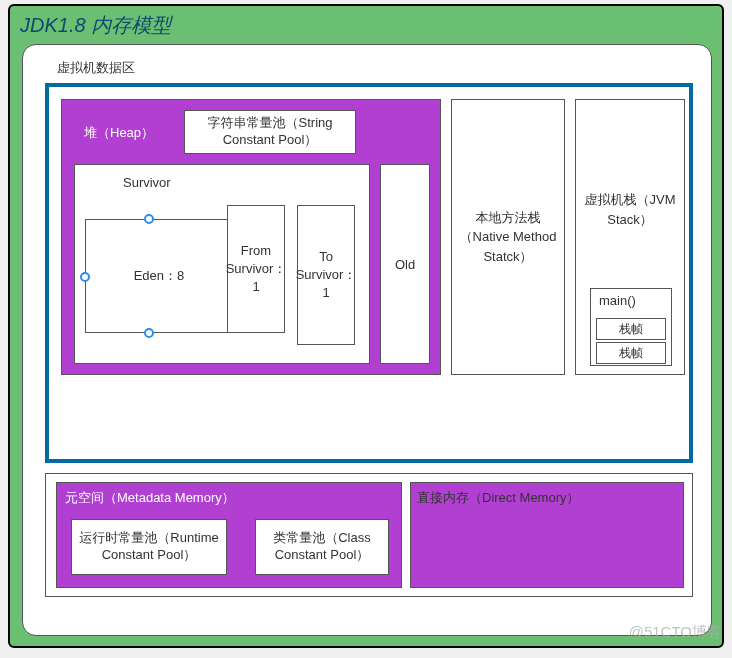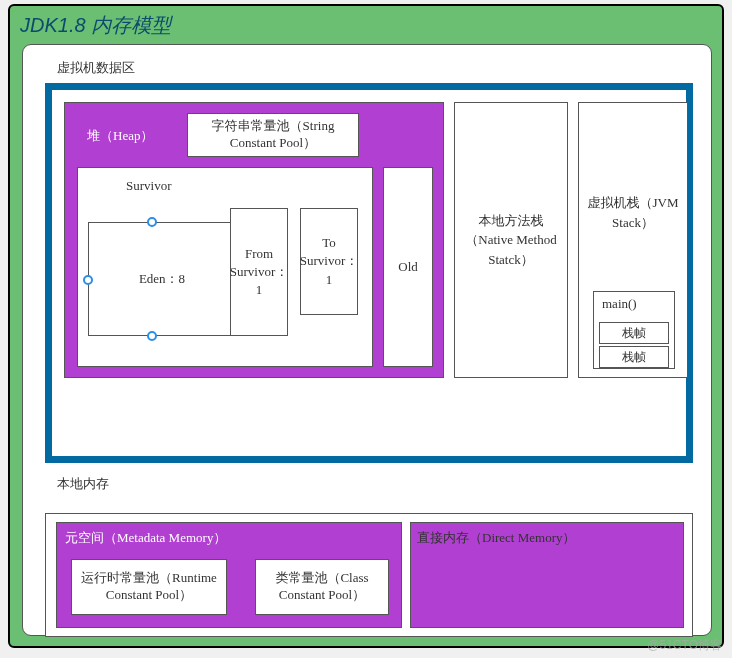--- a/index.html
+++ b/index.html
@@ -28,30 +28,29 @@
     font-size: 20px;
     color: #0c4a6e;
     font-style: italic;
   }
   .inner-white {
     position: absolute;
     left: 12px; top: 38px;
     width: 690px; height: 592px;
     background: #fff;
     border: 1px solid #555;
-    border-radius: 9px;
+    border-radius: 14px;
   }
   .label-abs { position: absolute; }
   .vm-data-area {
     position: absolute;
     left: 22px; top: 38px;
     width: 648px; height: 380px;
     background: #fff;
-    border: 7px solid #0369a1;
-    font-family: Liberation Serif, serif;
+    border: 4px solid #0369a1;
   }
   .heap {
     position: absolute;
     left: 12px; top: 12px;
     width: 380px; height: 276px;
     background: #b13fd1;
     border: 1px solid #555;
   }
   .heap-label {
     position: absolute;
@@ -98,21 +97,21 @@
     width: 58px; height: 128px;
     background: #fff;
     border: 1px solid #555;
     display: flex; align-items: center; justify-content: center;
     text-align: center; line-height: 1.4;
     padding: 4px;
   }
   .to-s {
     position: absolute;
     left: 222px; top: 40px;
-    width: 58px; height: 107px;
+    width: 58px; height: 140px;
     background: #fff;
     border: 1px solid #555;
     display: flex; align-items: center; justify-content: center;
     text-align: center; line-height: 1.4;
     padding: 4px;
   }
   .old {
     position: absolute;
     left: 318px; top: 64px;
     width: 50px; height: 200px;
@@ -163,25 +162,24 @@
   .pcr {
     position: absolute;
     left: 12px; top: 300px;
     width: 624px; height: 66px;
     background: #fff;
     border: 1px solid #555;
     display: flex; align-items: center; justify-content: center;
   }
   .local-mem {
     position: absolute;
-    left: 22px; top: 468px;
+    left: 22px; top: 428px;
     width: 648px; height: 124px;
     background: #fff;
     border: 1px solid #555;
-    font-family: Liberation Serif, serif;
   }
   .metaspace {
     position: absolute;
     left: 10px; top: 8px;
     width: 346px; height: 106px;
     background: #b13fd1;
     border: 1px solid #555;
   }
   .meta-label { position: absolute; left: 8px; top: 6px; color: #fff; }
   .runtime-pool {
@@ -207,23 +205,23 @@
   .direct-mem {
     position: absolute;
     left: 364px; top: 8px;
     width: 274px; height: 106px;
     background: #b13fd1;
     border: 1px solid #555;
   }
   .direct-label { position: absolute; left: 6px; top: 6px; color: #333; }
   .watermark {
     position: absolute;
-    right: 10px; bottom: 4px;
+    right: 10px; bottom: 16px;
     color: #aaa;
-    font-size: 12px;
+    font-size: 15px;
     opacity: 0.7;
   }
 </style>
 </head>
 <body>
 
 <div class="outer">
   <div class="title">JDK1.8 内存模型</div>
 
   <div class="inner-white">

